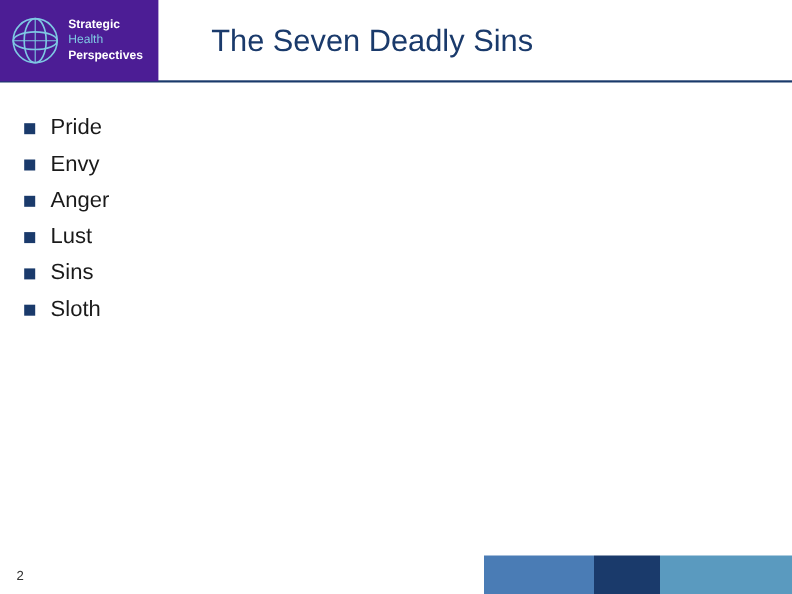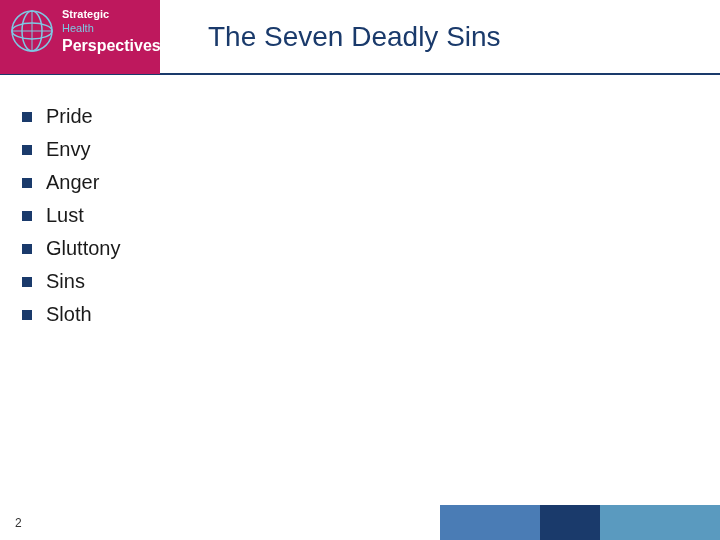--- a/index.html
+++ b/index.html
@@ -18,24 +18,25 @@
     }
 
     .header {
       display: flex;
       align-items: center;
       height: 75px;
       border-bottom: 2px solid #1a3a6b;
     }
 
     .logo-area {
-      width: 160px;
+      width: 144px;
       height: 75px;
-      background: #be185d;
-      display: flex;
+      background: #4c1d95;
+      display: flex;
+      align-items: center;
       padding: 8px;
       flex-shrink: 0;
     }
 
     .globe-icon {
       width: 48px;
       height: 48px;
       flex-shrink: 0;
     }
 
@@ -51,21 +52,21 @@
       font-size: 11px;
       font-weight: bold;
     }
 
     .logo-text .line2 {
       font-size: 11px;
       color: #7ec8e3;
     }
 
     .logo-text .line3 {
-      font-size: 16px;
+      font-size: 11px;
       font-weight: bold;
     }
 
     .title-area {
       flex: 1;
       padding-left: 48px;
     }
 
     .slide-title {
       font-size: 28px;
@@ -175,24 +176,20 @@
       <li>
         <span class="bullet-square"></span>
         <span>Anger</span>
       </li>
       <li>
         <span class="bullet-square"></span>
         <span>Lust</span>
       </li>
       <li>
         <span class="bullet-square"></span>
-        <span>Gluttony</span>
-      </li>
-      <li>
-        <span class="bullet-square"></span>
         <span>Sins</span>
       </li>
       <li>
         <span class="bullet-square"></span>
         <span>Sloth</span>
       </li>
     </ul>
 </div>
 
 <div class="footer">

